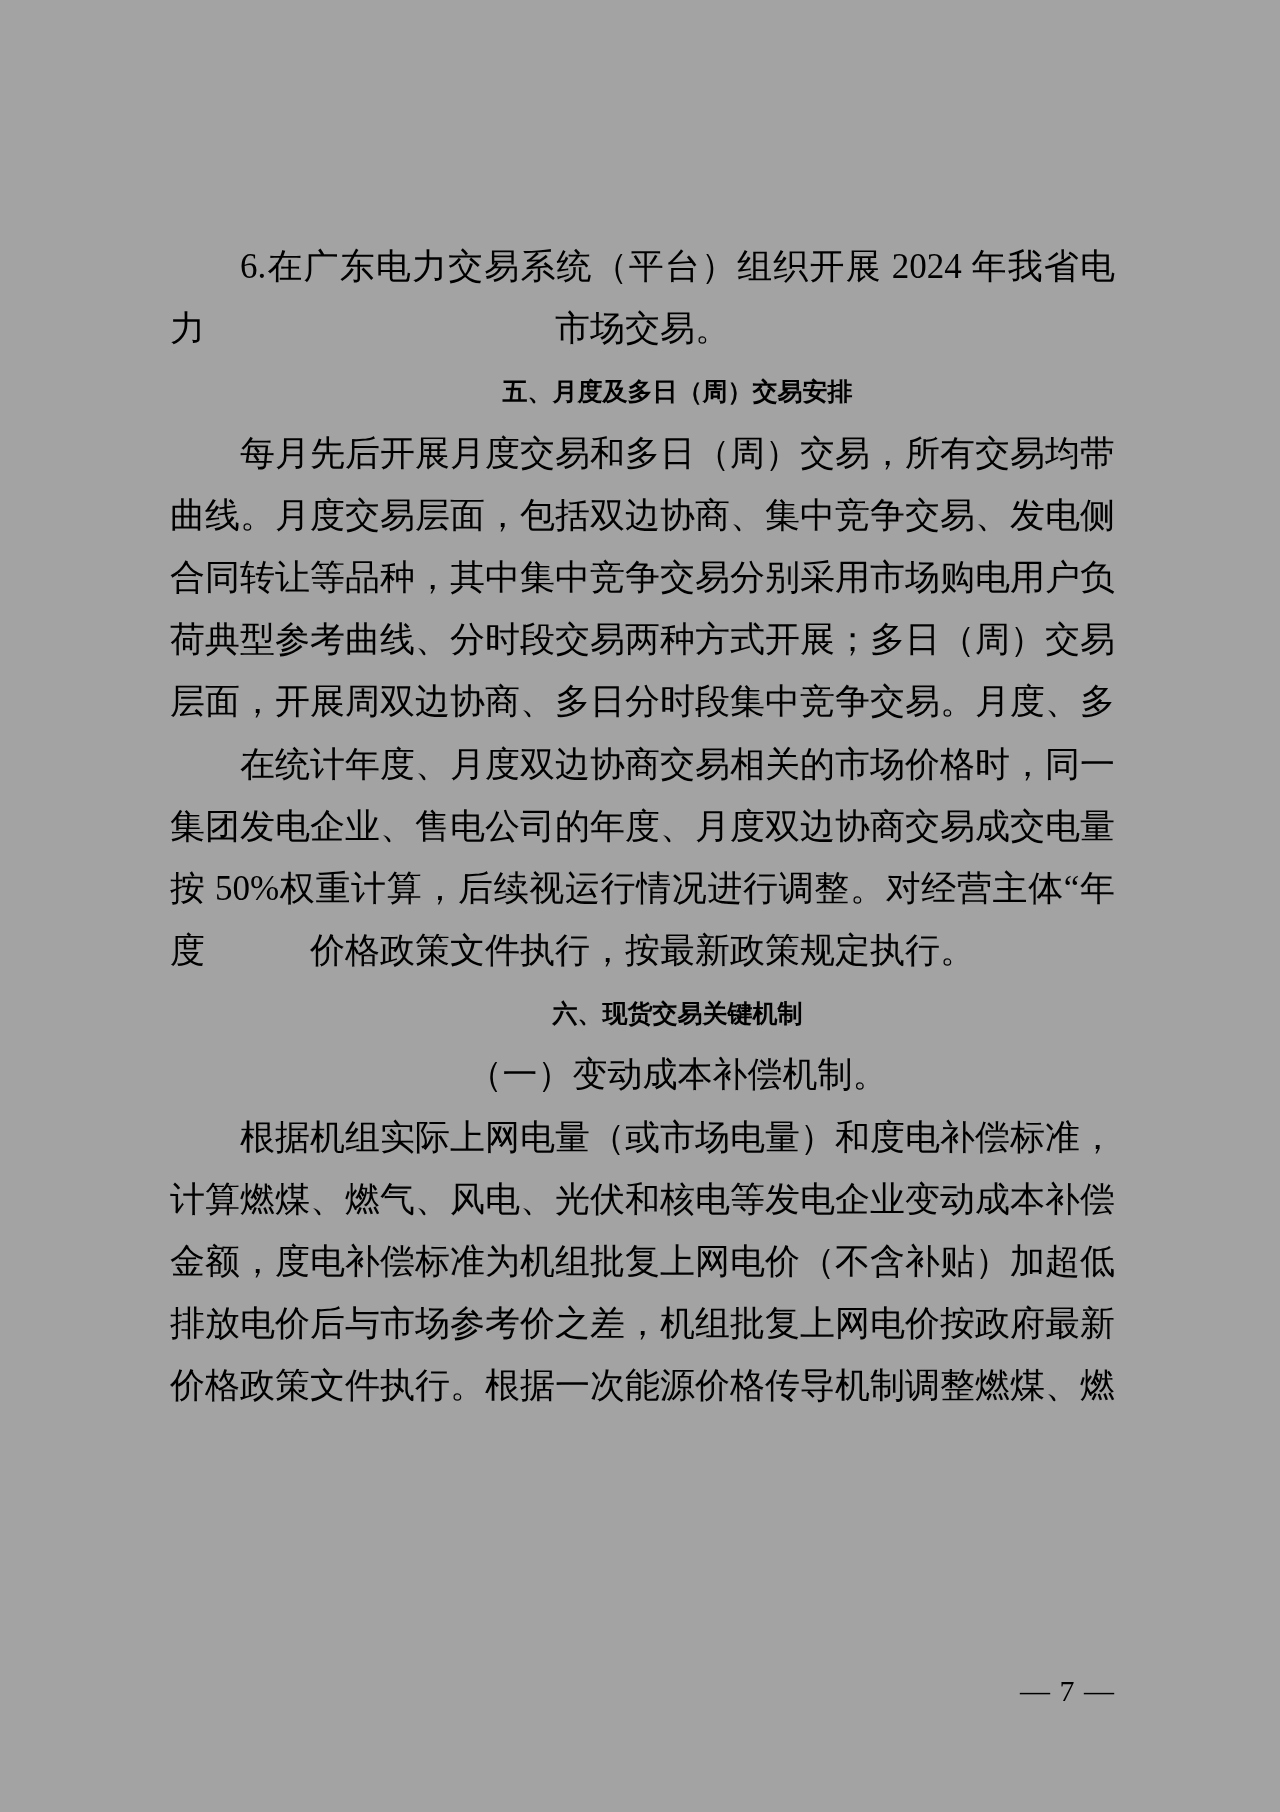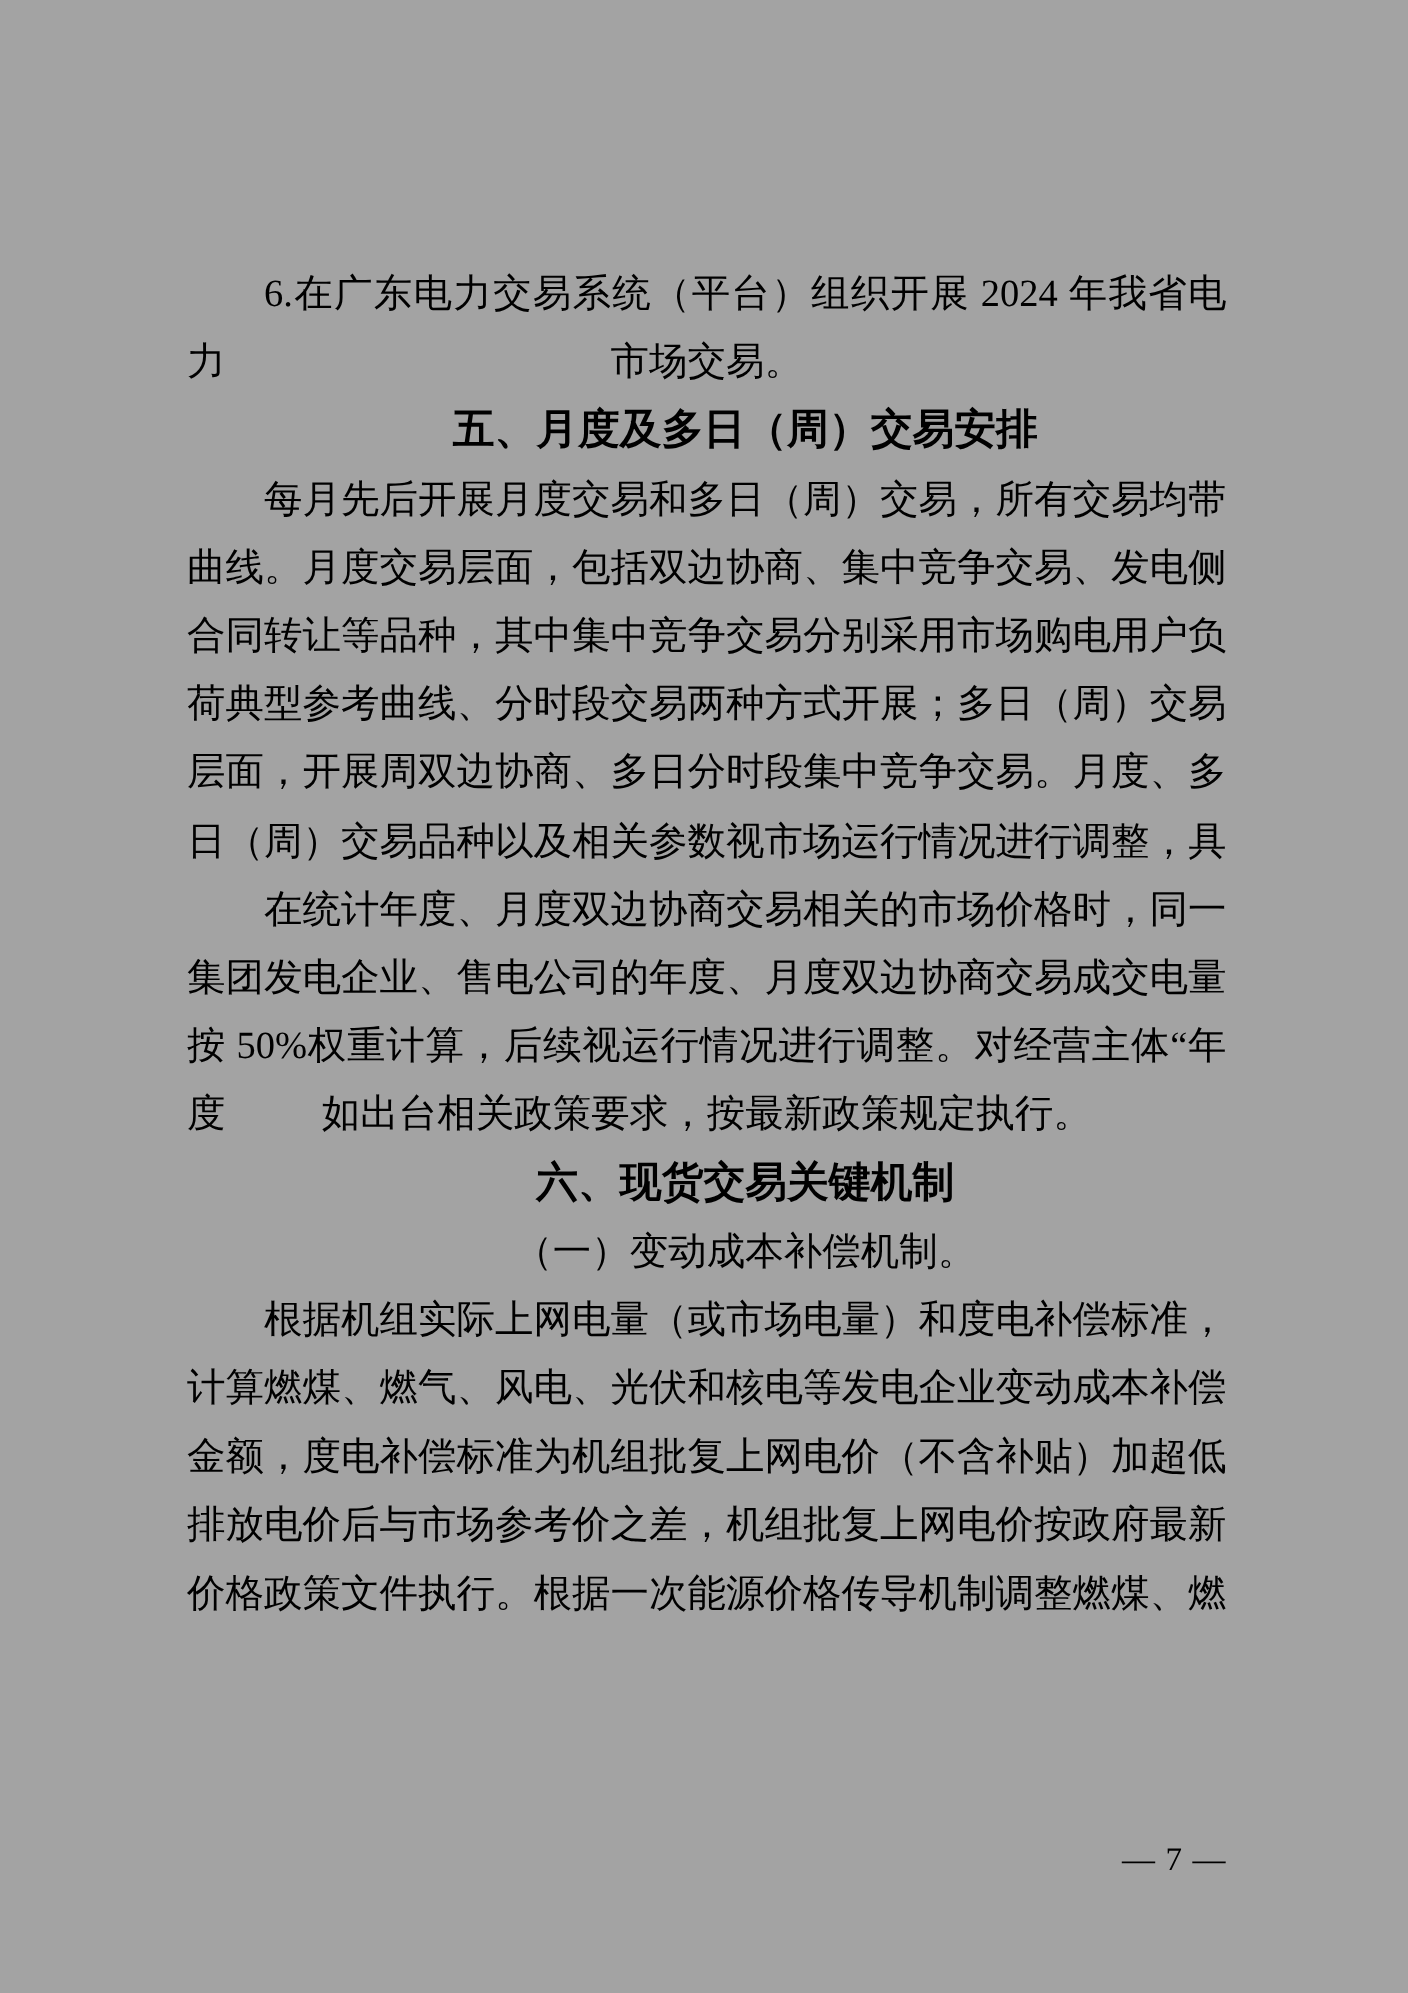--- a/index.html
+++ b/index.html
@@ -30,21 +30,21 @@
     white-space: normal;
     text-align: justify;
     text-align-last: justify;
     text-justify: inter-ideograph;
   }
   .line.first { text-indent: 70px; }
   .line.heading {
     font-weight: bold;
     text-indent: 70px;
     font-family: "Liberation Sans", "DejaVu Sans", sans-serif;
-    font-size: 38px;
+    font-size: 25px;
   }
   .page-footer {
     position: absolute;
     left: 170px;
     top: 1674px;
     width: 945px;
     text-align: right;
     font-size: 30px;
     letter-spacing: 1px;
     color: #000000;
@@ -56,25 +56,24 @@
 <div class="page">
   <div class="page-content">
     <div class="line first justify">6.在广东电力交易系统（平台）组织开展 2024 年我省电力</div>
     <div class="line">市场交易。</div>
     <div class="line heading">五、月度及多日（周）交易安排</div>
     <div class="line first justify">每月先后开展月度交易和多日（周）交易，所有交易均带</div>
     <div class="line justify">曲线。月度交易层面，包括双边协商、集中竞争交易、发电侧</div>
     <div class="line justify">合同转让等品种，其中集中竞争交易分别采用市场购电用户负</div>
     <div class="line justify">荷典型参考曲线、分时段交易两种方式开展；多日（周）交易</div>
     <div class="line justify">层面，开展周双边协商、多日分时段集中竞争交易。月度、多</div>
-    <div class="line justify">日（周）交易品种以及相关参数视市场运行情况进行调整，具</div>
     <div class="line first justify">在统计年度、月度双边协商交易相关的市场价格时，同一</div>
     <div class="line justify">集团发电企业、售电公司的年度、月度双边协商交易成交电量</div>
     <div class="line justify">按 50%权重计算，后续视运行情况进行调整。对经营主体“年度</div>
-    <div class="line">如出台相关政策要求，按最新政策规定执行。</div>
+    <div class="line">价格政策文件执行，按最新政策规定执行。</div>
     <div class="line heading">六、现货交易关键机制</div>
     <div class="line first">（一）变动成本补偿机制。</div>
     <div class="line first justify">根据机组实际上网电量（或市场电量）和度电补偿标准，</div>
     <div class="line justify">计算燃煤、燃气、风电、光伏和核电等发电企业变动成本补偿</div>
     <div class="line justify">金额，度电补偿标准为机组批复上网电价（不含补贴）加超低</div>
     <div class="line justify">排放电价后与市场参考价之差，机组批复上网电价按政府最新</div>
     <div class="line justify">价格政策文件执行。根据一次能源价格传导机制调整燃煤、燃</div>
   </div>
 
   <div class="page-footer">— 7 —</div>

